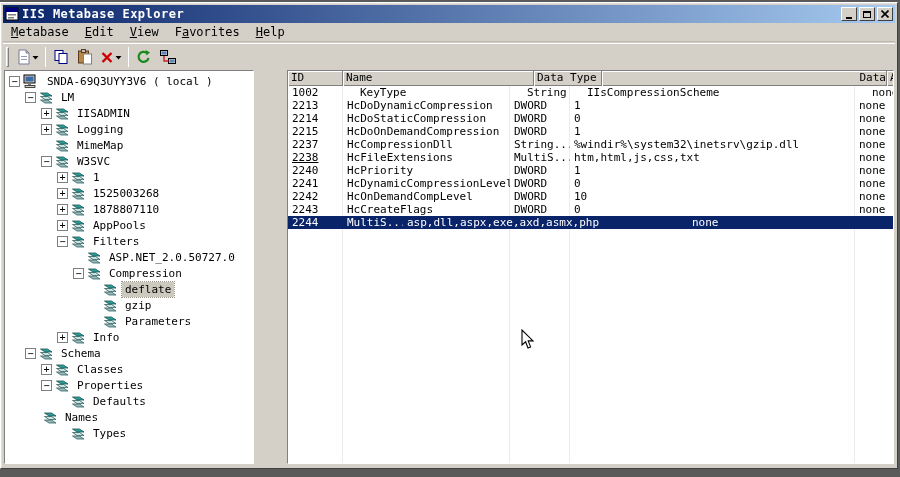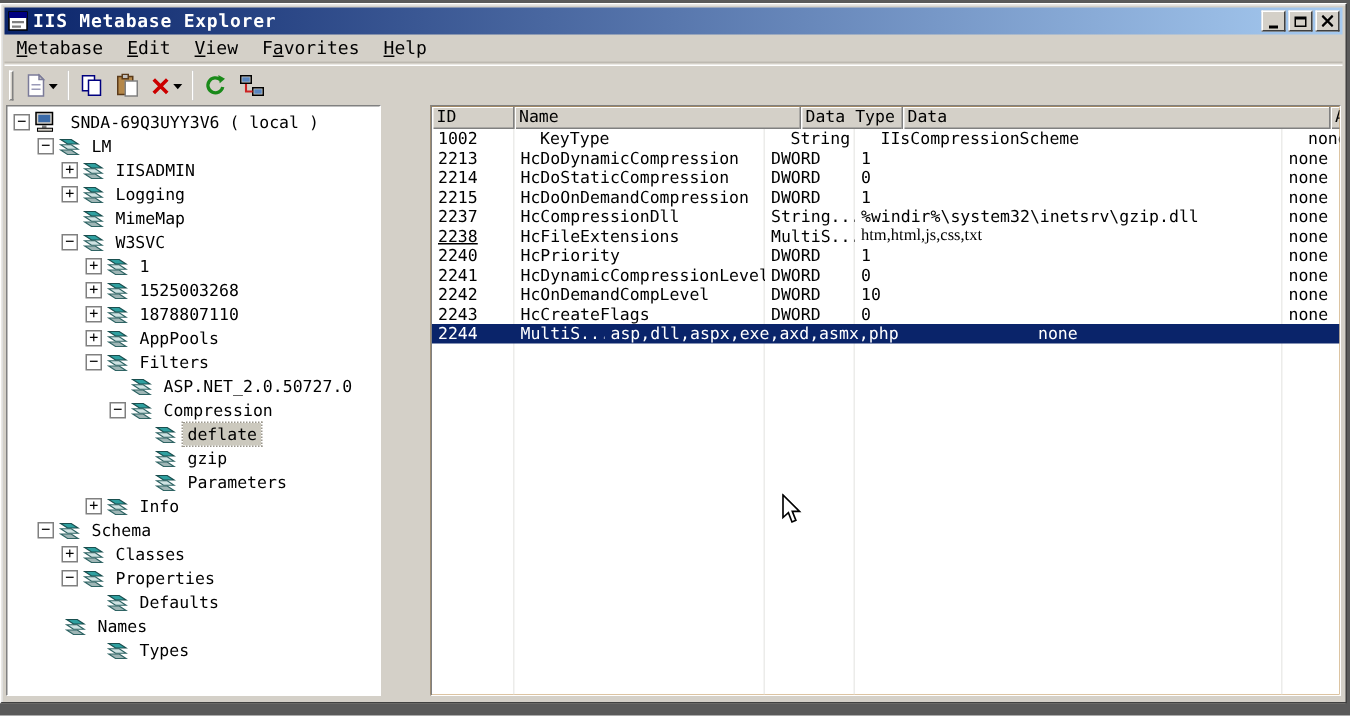--- a/index.html
+++ b/index.html
@@ -444,21 +444,21 @@
       </div>
     </div>
 
   <div class="splitter"></div>
 
   <div class="table-panel">
     <div class="thead">
         <div class="hcell" style="width: 55px;">ID</div>
         <div class="hcell" style="width: 191px;">Name</div>
         <div class="hcell" style="width: 68px;">Data Type</div>
-        <div class="hcell" style="width: 285px;">Data</div>
+        <div class="hcell" style="width: 285px; text-align: right;">Data</div>
         <div class="hcell" style="width: 67px;">Attributes</div>
       </div>
     <div class="tbody">
         <div class="colsep" style="left: 54px;"></div>
         <div class="colsep" style="left: 221px;"></div>
         <div class="colsep" style="left: 281px;"></div>
         <div class="colsep" style="left: 566px;"></div>
         <div class="row">
           <span class="cell" style="width: 68px;">1002</span>
           <span class="cell" style="width: 167px;">KeyType</span>
@@ -491,21 +491,21 @@
           <span class="cell" style="width: 55px;">2237</span>
           <span class="cell" style="width: 167px;">HcCompressionDll</span>
           <span class="cell" style="width: 60px;">String...</span>
           <span class="cell" style="width: 285px;">%windir%\system32\inetsrv\gzip.dll</span>
           <span class="cell" style="width: 67px;">none</span>
         </div>
         <div class="row">
           <span class="cell" style="width: 55px; text-decoration: underline;">2238</span>
           <span class="cell" style="width: 167px;">HcFileExtensions</span>
           <span class="cell" style="width: 60px;">MultiS...</span>
-          <span class="cell" style="width: 285px; font-family: Liberation Serif, serif;">htm,html,js,css,txt</span>
+          <span class="cell" style="width: 285px;">htm,html,js,css,txt</span>
           <span class="cell" style="width: 67px;">none</span>
         </div>
         <div class="row">
           <span class="cell" style="width: 55px;">2240</span>
           <span class="cell" style="width: 167px;">HcPriority</span>
           <span class="cell" style="width: 60px;">DWORD</span>
           <span class="cell" style="width: 285px;">1</span>
           <span class="cell" style="width: 67px;">none</span>
         </div>
         <div class="row">

